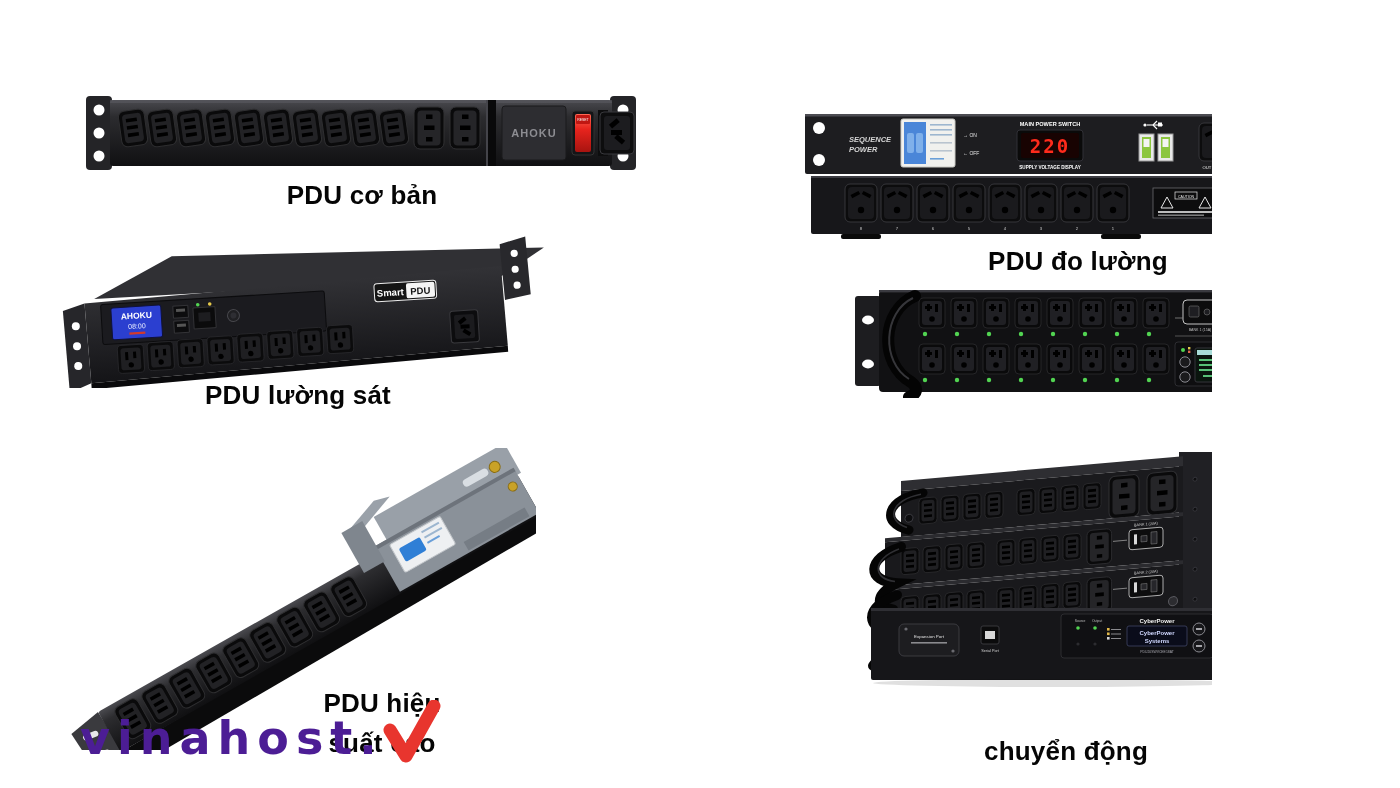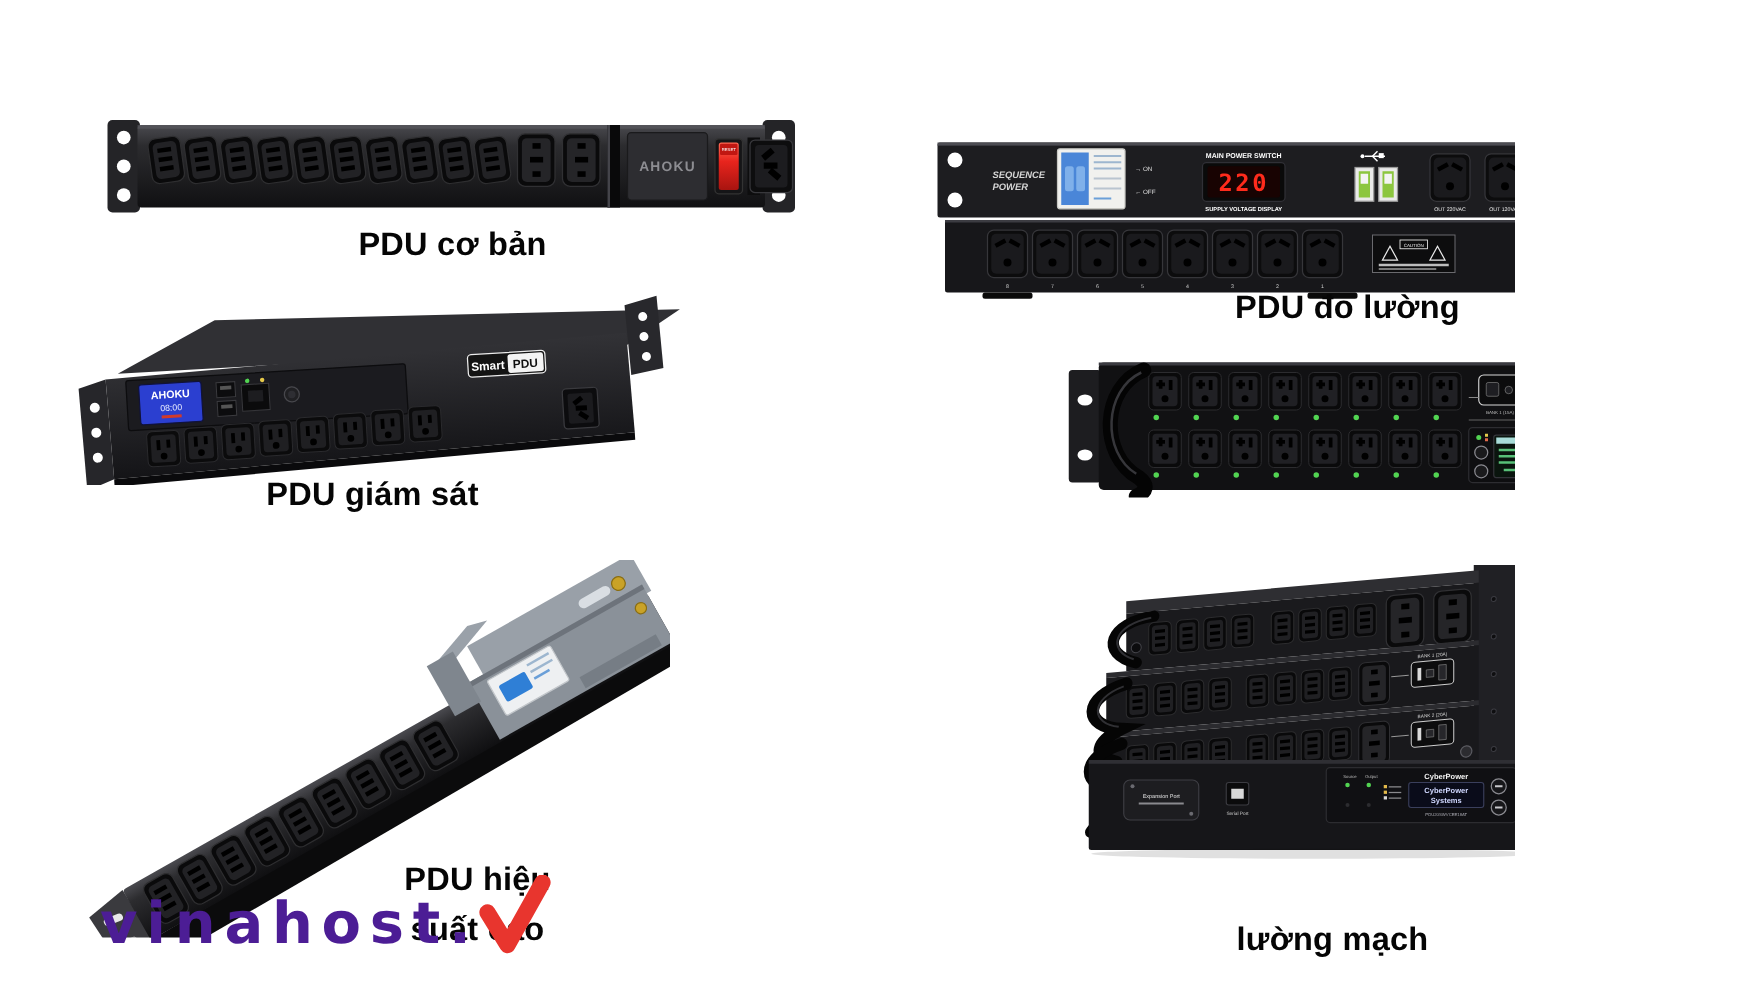--- a/index.html
+++ b/index.html
@@ -126,21 +126,21 @@
     <rect x="27" y="22" width="34" height="42" rx="4" fill="#0d0d0e" stroke="#38383c"></rect>
     <rect x="31" y="26" width="26" height="34" rx="3" fill="#1c1c1f"></rect>
     <rect x="36" y="31" width="10" height="5" fill="#000" transform="rotate(-40 41 33)"></rect>
     <rect x="42" y="47" width="10" height="5" fill="#000" transform="rotate(40 47 49)"></rect>
     <rect x="38" y="40" width="11" height="5" fill="#000"></rect>
   </g>
 </svg>
 </div>
 <div class="caption" style="left:152px;top:178px;">PDU cơ bản</div>
 
-<div class="fig" style="left:746px;top:106px;">
+<div class="fig" style="left:801px;top:106px;">
 <svg width="566" height="136" viewBox="0 0 566 136">
 
   <rect x="4" y="8" width="538" height="60" rx="2" fill="#1d1d20"></rect>
   <rect x="4" y="8" width="538" height="2.5" fill="#4c4c52"></rect>
   <circle cx="18" cy="22" r="6" fill="#fff"></circle>
         <circle cx="18" cy="54" r="6" fill="#fff"></circle>
   <circle cx="528" cy="22" r="6" fill="#fff"></circle>
         <circle cx="528" cy="54" r="6" fill="#fff"></circle>
   <text x="48" y="36" font-size="7.5" font-style="italic" fill="#d5d5d5" font-weight="bold">SEQUENCE</text>
   <text x="48" y="46" font-size="7.5" font-style="italic" fill="#d5d5d5" font-weight="bold">POWER</text>
@@ -225,21 +225,21 @@
     <circle cx="521" cy="94" r="11" fill="#000"></circle>
     <circle cx="521" cy="94" r="6.5" fill="#141414"></circle>
     <path d="M524 98 C540 106 550 118 560 132" stroke="#050505" stroke-width="10" fill="none" stroke-linecap="round"></path>
     <path d="M524 96 C540 104 550 116 558 128" stroke="#2c2c2e" stroke-width="1.6" fill="none"></path>
   </g>
   <text x="522" y="122" text-anchor="middle" font-size="4.8" font-weight="bold" fill="#fff">110V~240V</text>
   <rect x="40" y="128" width="40" height="5" rx="2" fill="#0a0a0a"></rect>
   <rect x="300" y="128" width="40" height="5" rx="2" fill="#0a0a0a"></rect>
 </svg>
 </div>
-<div class="caption" style="left:868px;top:228px;">PDU đo lường</div>
+<div class="caption" style="left:868px;top:244px;">PDU đo lường</div>
 
 <div class="fig" style="left:58px;top:232px;">
 <svg width="496" height="156" viewBox="0 0 496 156">
   <g transform="rotate(-3.5 250 90)">
     <polygon points="38,54 118,16 490,30 446,56" fill="#303034"></polygon>
     <polygon points="446,24 472,18 474,76 448,80" fill="#28282c"></polygon>
     <circle cx="460" cy="34" r="3.6" fill="#fff"></circle>
           <circle cx="460" cy="50" r="3.6" fill="#fff"></circle>
           <circle cx="461" cy="66" r="3.6" fill="#fff"></circle>
     <polygon points="6,64 28,58 30,138 8,146" fill="#26262a"></polygon>
@@ -286,21 +286,21 @@
     <g>
       <rect x="392" y="88" width="28" height="32" rx="3" fill="#0c0c0e" stroke="#3a3a3e"></rect>
       <rect x="396" y="92" width="20" height="24" rx="2" fill="#1b1b1e"></rect>
       <rect x="400" y="96" width="8" height="4" fill="#000" transform="rotate(-35 404 98)"></rect>
       <rect x="404" y="108" width="8" height="4" fill="#000" transform="rotate(35 408 110)"></rect>
       <rect x="402" y="102" width="9" height="4" fill="#000"></rect>
     </g>
   </g>
 </svg>
 </div>
-<div class="caption" style="left:88px;top:378px;">PDU giám sát</div>
+<div class="caption" style="left:88px;top:378px;">PDU lường sát</div>
 
 <div class="fig" style="left:853px;top:284px;">
 <svg width="444" height="114" viewBox="0 0 444 114">
   <rect x="2" y="12" width="26" height="90" rx="3" fill="#1d1d20"></rect>
   <ellipse cx="15" cy="36" rx="6" ry="4.4" fill="#fff"></ellipse>
         <ellipse cx="15" cy="80" rx="6" ry="4.4" fill="#fff"></ellipse>
   <rect x="416" y="12" width="26" height="90" rx="3" fill="#1d1d20"></rect>
   <ellipse cx="429" cy="36" rx="6" ry="4.4" fill="#fff"></ellipse>
         <ellipse cx="429" cy="80" rx="6" ry="4.4" fill="#fff"></ellipse>
   <rect x="26" y="6" width="392" height="102" rx="4" fill="#111113"></rect>
@@ -549,21 +549,21 @@
     </g>
     <text x="314" y="201" text-anchor="middle" font-size="3.4" fill="#a8a8b0">PDU20SWVCEE18AT</text>
     <circle cx="356" cy="177" r="6" fill="#17171a" stroke="#8a8a90"></circle>
     <rect x="353" y="176.2" width="6" height="1.6" fill="#c8c8cc"></rect>
     <circle cx="356" cy="194" r="6" fill="#17171a" stroke="#8a8a90"></circle>
     <rect x="353" y="193.2" width="6" height="1.6" fill="#c8c8cc"></rect>
   </g>
   <ellipse cx="210" cy="231" rx="180" ry="4" fill="#000" opacity="0.12"></ellipse>
 </svg>
 </div>
-<div class="caption" style="left:856px;top:734px;">lường mạch</div>
+<div class="caption" style="left:856px;top:734px;">chuyển động</div>
 
 <div class="logo">
   <span class="logo-text">vinahost.</span>
   <svg class="logo-check" width="62" height="64" viewBox="0 0 62 64">
     <path d="M10 30 L26 56 L54 6" fill="none" stroke="#E8352E" stroke-width="13" stroke-linecap="round" stroke-linejoin="round"></path>
   </svg>
 </div>
 
 </div>
 

